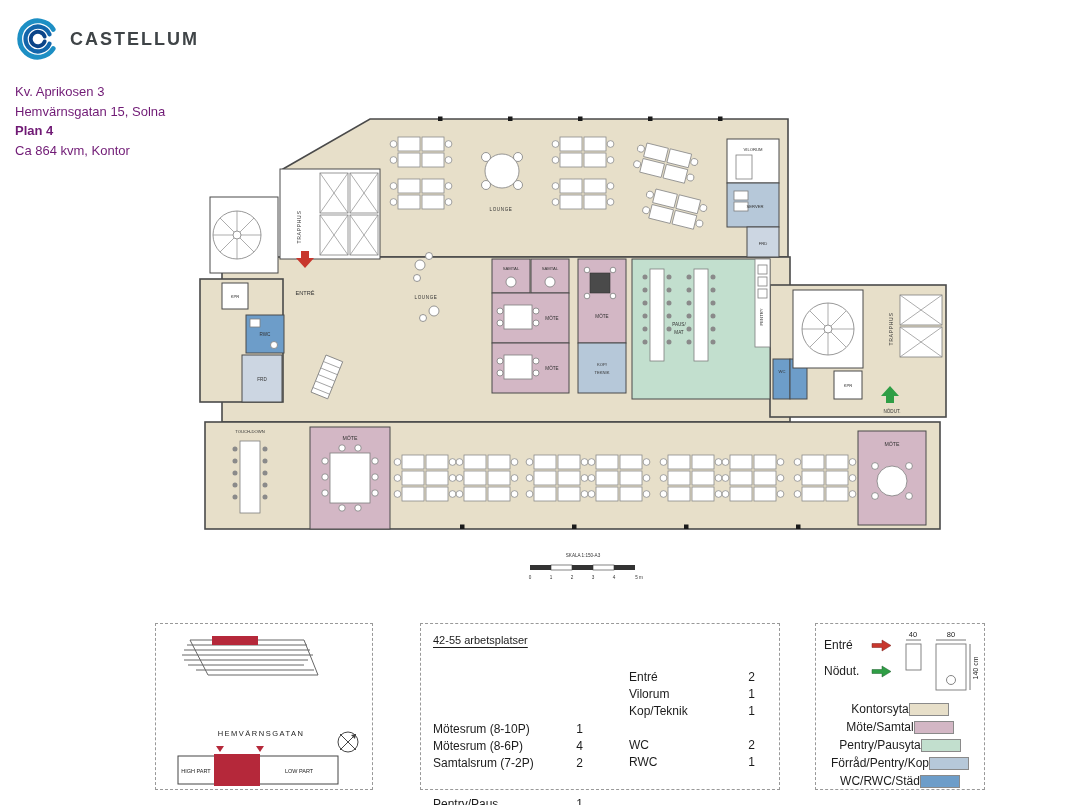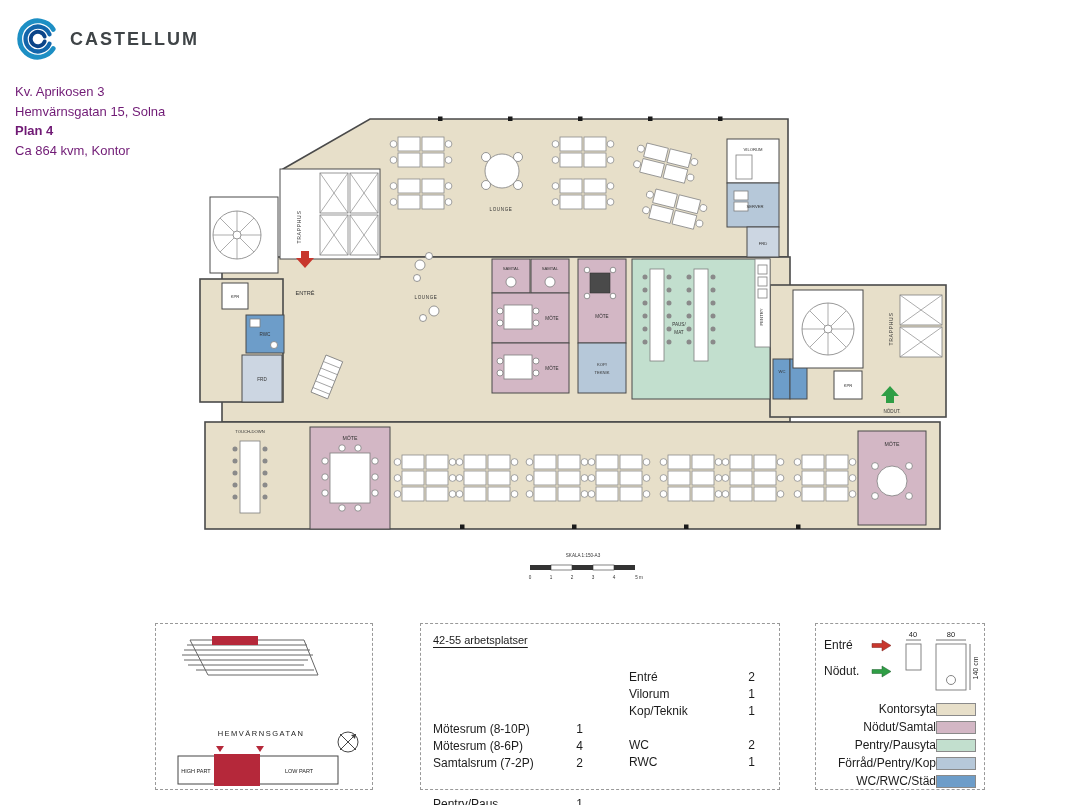--- a/index.html
+++ b/index.html
@@ -50,21 +50,21 @@
   .stat-row { display:flex; justify-content:space-between; height:17px; align-items:center; }
   .stat-spacer-l { height:24px; } .stat-spacer-r { height:17px; }
 
   .legend-top { position:absolute; inset:0; font-size:12px; }
   .lg-entre  { position:absolute; left:8px; top:14px; }
   .lg-nodut  { position:absolute; left:8px; top:40px; }
   .lg-arrow-e { position:absolute; left:55px; top:15px; }
   .lg-arrow-n { position:absolute; left:55px; top:41px; }
   .lg-furn   { position:absolute; left:82px; top:4px; }
   .legend-colors { position:absolute; left:0; right:0; top:76px; }
-  .legend-row { display:flex; justify-content:flex-end; align-items:center; height:18px; padding:0 8px 0 8px; font-size:12px; }
+  .legend-row { display:flex; justify-content:center; align-items:center; height:18px; padding:0 8px 0 8px; font-size:12px; }
   .swatch { width:40px; height:13px; border:.5px solid #8a8a8a; display:inline-block; }
 
   .sitemap-svg text { font-family:"Liberation Sans", sans-serif; fill:#222; text-anchor:middle; }
   .legend-furn-svg text { font-family:"Liberation Sans", sans-serif; fill:#222; text-anchor:middle; }
 </style>
 </head>
 <body>
 
 <div class="page">
 
@@ -483,21 +483,21 @@
         <line x1="72" y1="16" x2="72" y2="62" stroke="#555" stroke-width=".8"></line>
         <text x="80" y="40" font-size="7" transform="rotate(-90 80 40)">140 cm</text>
       </svg>
     </div>
     <div class="legend-colors">
       <div class="legend-row">
         <span>Kontorsyta</span>
         <span class="swatch" style="background: rgb(231, 223, 201);"></span>
       </div>
       <div class="legend-row">
-        <span>Nödut/Samtal</span>
+        <span>Möte/Samtal</span>
         <span class="swatch" style="background: rgb(211, 183, 197);"></span>
       </div>
       <div class="legend-row">
         <span>Pentry/Pausyta</span>
         <span class="swatch" style="background: rgb(194, 223, 206);"></span>
       </div>
       <div class="legend-row">
         <span>Förråd/Pentry/Kop</span>
         <span class="swatch" style="background: rgb(182, 200, 217);"></span>
       </div>

